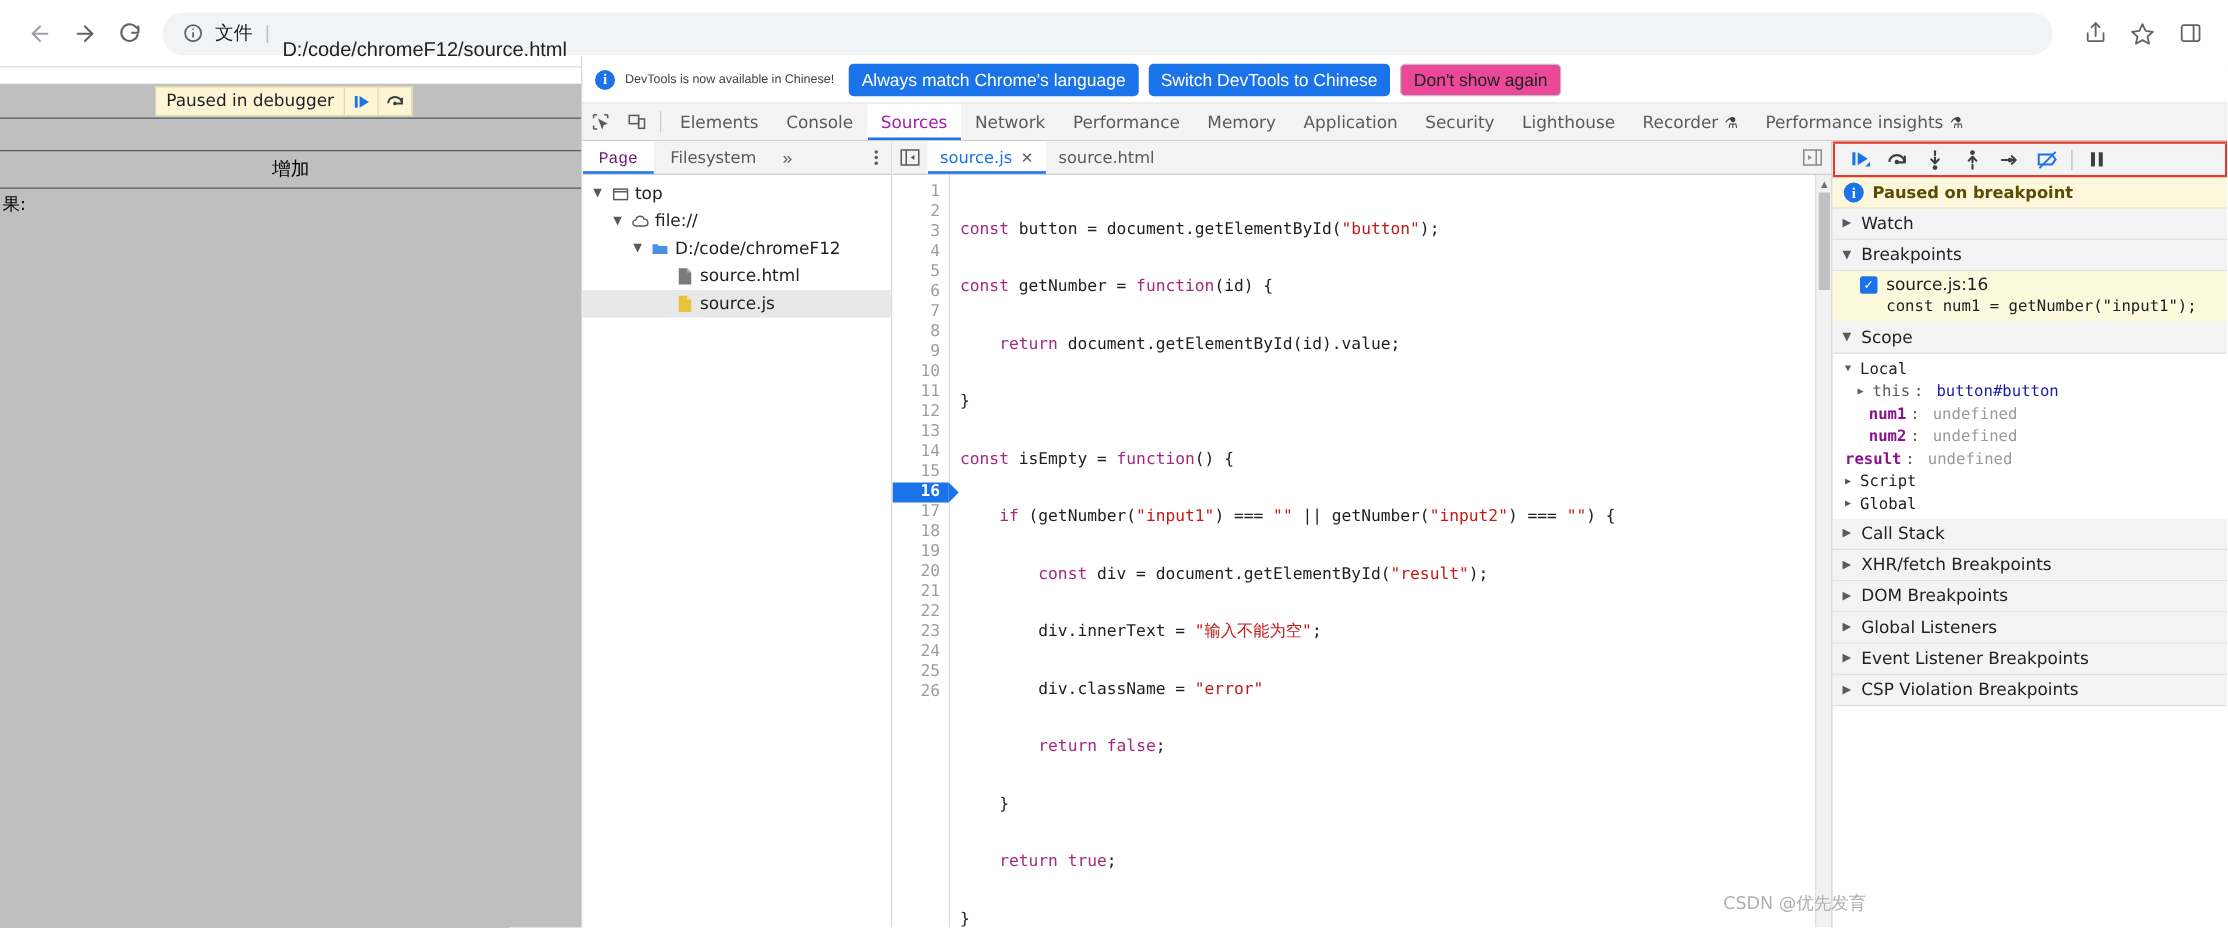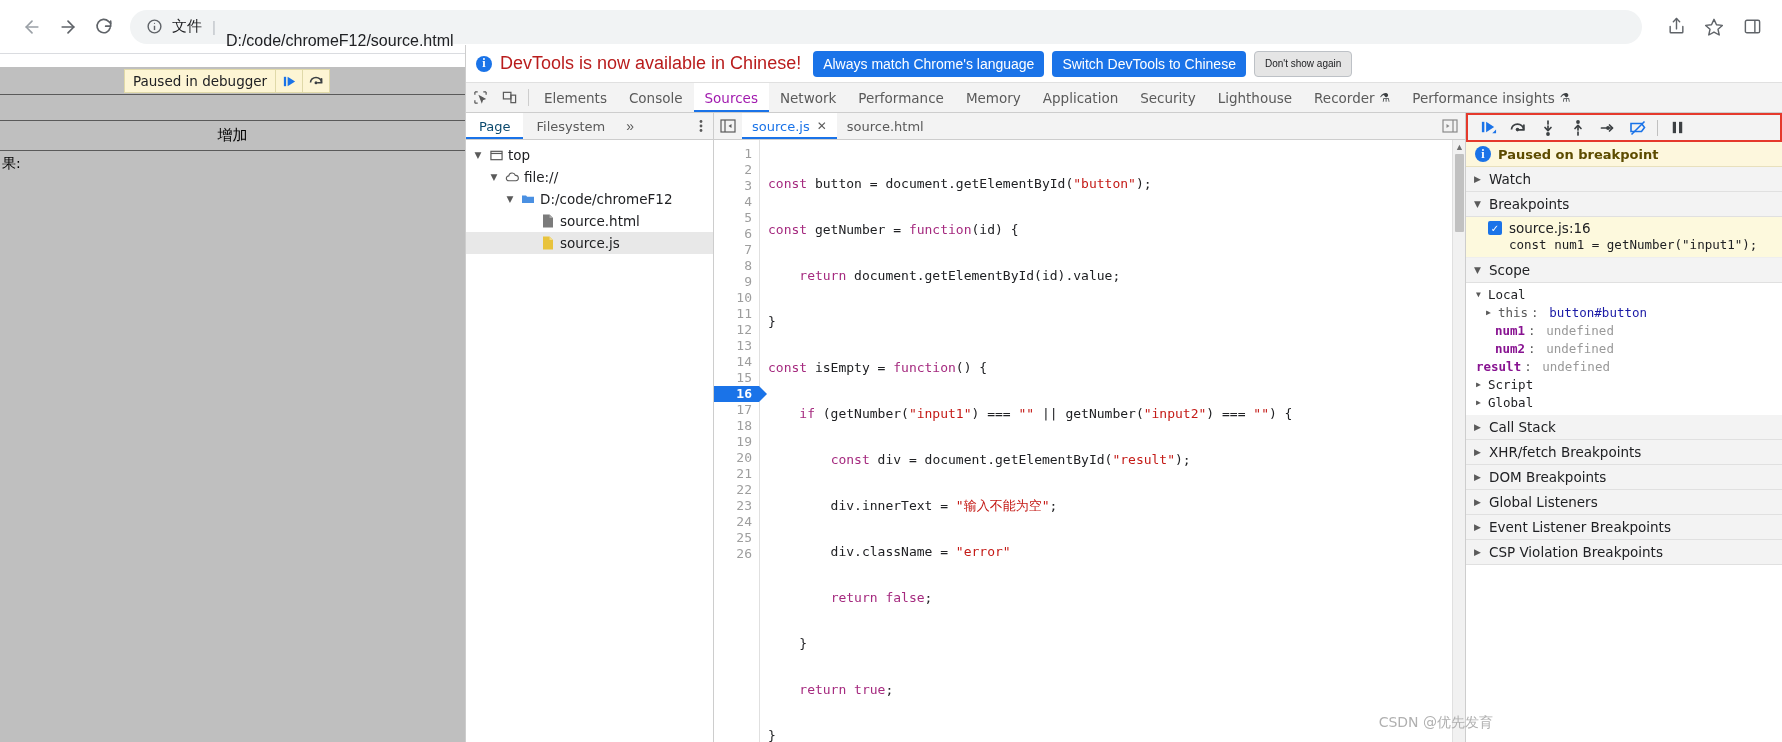--- a/index.html
+++ b/index.html
@@ -81,29 +81,29 @@
   .dt-banner {
     height: 38px; background: #fff; border-bottom: 1px solid #e0e0e0;
     display: flex; align-items: center; padding: 0 10px; flex: none; gap: 8px;
   }
   .info-dot {
     width: 16px; height: 16px; border-radius: 50%; background: #1a73e8;
     color: #fff; font-size: 12px; font-weight: bold; flex: none;
     display: flex; align-items: center; justify-content: center;
     font-family: "Liberation Serif", serif;
   }
-  .banner-text { font-size: 18px; color: #b91c1c; margin-right: 4px; white-space: nowrap; }
+  .banner-text { font-size: 10px; color: #404040; margin-right: 4px; white-space: nowrap; }
   .btn-primary {
     background: #1a73e8; color: #fff; font-size: 14px;
     border: none; border-radius: 4px; height: 26px; padding: 0 10px;
     cursor: pointer; white-space: nowrap;
     font-family: "Liberation Sans", sans-serif;
   }
   .btn-secondary {
-    background: #e5e5e5; color: #202124; font-size: 10px;
+    background: #ec4899; color: #202124; font-size: 14px;
     border: 1px solid #bdc1c6; border-radius: 4px; height: 26px; padding: 0 10px;
     cursor: pointer; white-space: nowrap;
     font-family: "Liberation Sans", sans-serif;
   }
 
   
   .dt-tabbar {
     height: 30px; background: #f3f3f3; border-bottom: 1px solid #cdcdcd;
     display: flex; align-items: stretch; flex: none;
   }
@@ -134,21 +134,21 @@
   }
   .nav-tabs {
     height: 27px; background: #f3f3f3; border-bottom: 1px solid #cdcdcd;
     display: flex; align-items: stretch; flex: none;
   }
   .nav-tab {
     padding: 0 13px; display: flex; align-items: center;
     font-size: 13px; color: #5a5a5a; cursor: pointer;
     font-family: "DejaVu Sans", sans-serif;
   }
-  .nav-tab.active { color: #0c4a6e; box-shadow: inset 0 -2px 0 #1a73e8; background: #fff; }
+  .nav-tab.active { color: #701a75; box-shadow: inset 0 -2px 0 #1a73e8; background: #fff; font-family: Liberation Mono, monospace; }
   .nav-more { padding: 0 8px; display: flex; align-items: center; color: #5a5a5a; cursor: pointer; font-size: 14px; }
   .nav-kebab {
     margin-left: auto; width: 24px; display: flex; align-items: center;
     justify-content: center; color: #5a5a5a; cursor: pointer;
   }
   .tree { padding-top: 4px; font-size: 13.5px; color: #202124; font-family: "DejaVu Sans", sans-serif; }
   .tree-row {
     height: 22px; display: flex; align-items: center; gap: 4px;
     cursor: pointer; padding-right: 6px; white-space: nowrap;
   }

